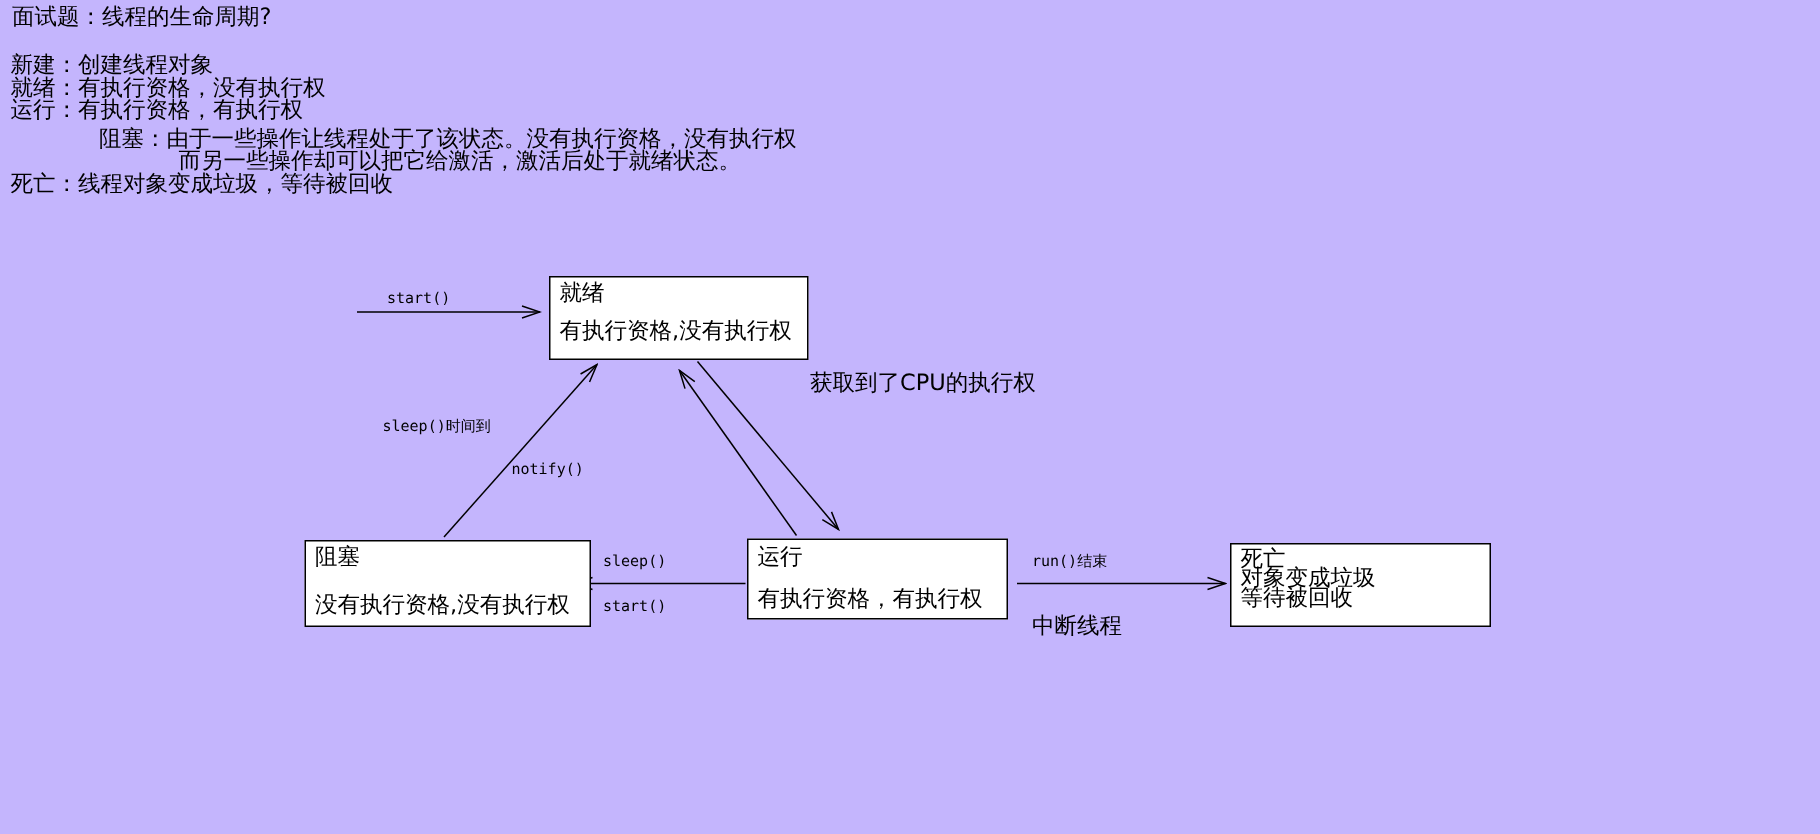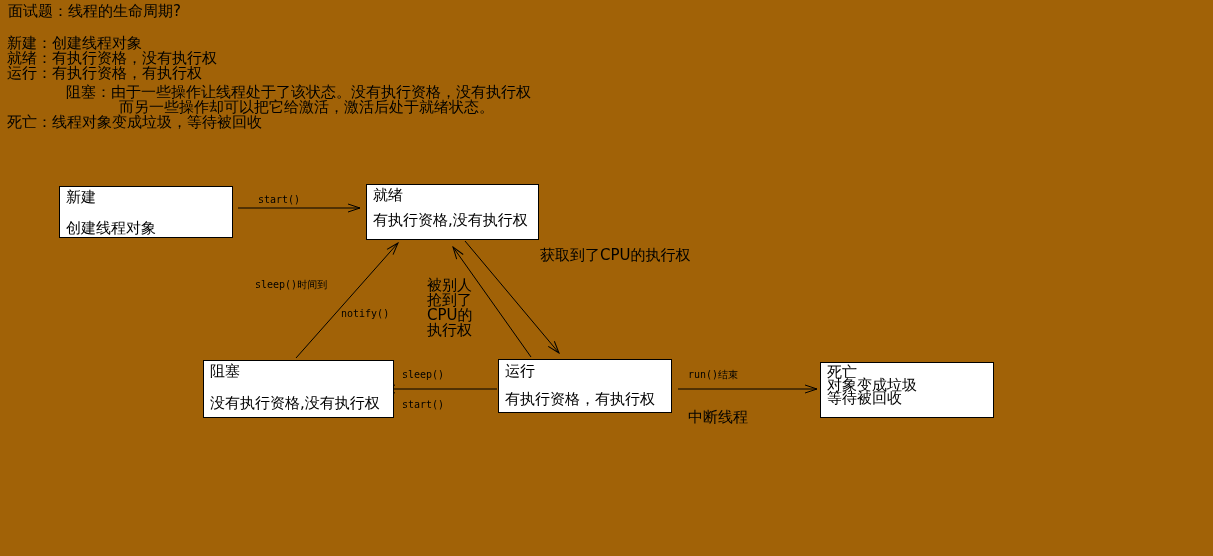--- a/index.html
+++ b/index.html
@@ -1,19 +1,19 @@
 <!DOCTYPE html>
 <html><head>
 <meta charset="utf-8">
 <style>
   html,body{margin:0;padding:0;background:#ffffff;}
   .canvas{
     position:relative;
     width:1213px;height:556px;
-    background:#a16207;
+    background:#c4b5fd;
     color:#000000;
     font-family:"DejaVu Sans",sans-serif;
     overflow:hidden;
   }
   .t{
     position:absolute;
     white-space:nowrap;
     font-size:15px;
     line-height:15px;
     letter-spacing:0;
@@ -57,24 +57,20 @@
       </marker>
     </defs>
     <line x1="238" y1="208" x2="360" y2="208" stroke="#000000" stroke-width="1" marker-end="url(#arrow)"></line>
     <line x1="296" y1="358" x2="398" y2="243" stroke="#000000" stroke-width="1" marker-end="url(#arrow)"></line>
     <line x1="465" y1="241" x2="559" y2="353" stroke="#000000" stroke-width="1" marker-end="url(#arrow)"></line>
     <line x1="531" y1="357" x2="453" y2="247" stroke="#000000" stroke-width="1" marker-end="url(#arrow)"></line>
     <line x1="497" y1="389" x2="383" y2="389" stroke="#000000" stroke-width="1" marker-end="url(#arrow)"></line>
     <line x1="678" y1="389" x2="817" y2="389" stroke="#000000" stroke-width="1" marker-end="url(#arrow)"></line>
   </svg>
 
-  <div class="box" style="left:59px;top:186px;width:174px;height:52px;">
-    <div class="t" style="left:6px;top:3px;">新建</div>
-    <div class="t" style="left:6px;top:34px;">创建线程对象</div>
-  </div>
 
   <div class="box" style="left:366px;top:184px;width:173px;height:56px;">
     <div class="t" style="left:6px;top:3px;text-align:right;">就绪</div>
     <div class="t" style="left:6px;top:28px;">有执行资格,没有执行权</div>
   </div>
 
   <div class="box" style="left:203px;top:360px;width:191px;height:58px;">
     <div class="t" style="left:6px;top:3px;">阻塞</div>
     <div class="t" style="left:6px;top:35px;">没有执行资格,没有执行权</div>
   </div>
@@ -87,26 +83,20 @@
 
   <div class="box" style="left:498px;top:359px;width:174px;height:54px;">
     <div class="t" style="left:6px;top:4px;">运行</div>
     <div class="t" style="left:6px;top:32px;">有执行资格，有执行权</div>
   </div>
 
   <div class="t mono" style="left:258px;top:192px;">start()</div>
   <div class="t mono" style="left:255px;top:277px;">sleep()时间到</div>
   <div class="t mono" style="left:341px;top:306px;">notify()</div>
 
-  <div class="t stack" style="left:427px;top:278px;">
-    <div>被别人</div>
-    <div>抢到了</div>
-    <div>CPU的</div>
-    <div>执行权</div>
-  </div>
 
   <div class="t" style="left:500px;top:248px;margin-left:40px;">获取到了CPU的执行权</div>
 
   <div class="t mono" style="left:402px;top:367px;">sleep()</div>
   <div class="t mono" style="left:402px;top:397px;">start()</div>
 
   <div class="t mono" style="left:688px;top:367px;">run()结束</div>
   <div class="t" style="left:688px;top:394px;margin-top:16px;">中断线程</div>
 
 </div>

